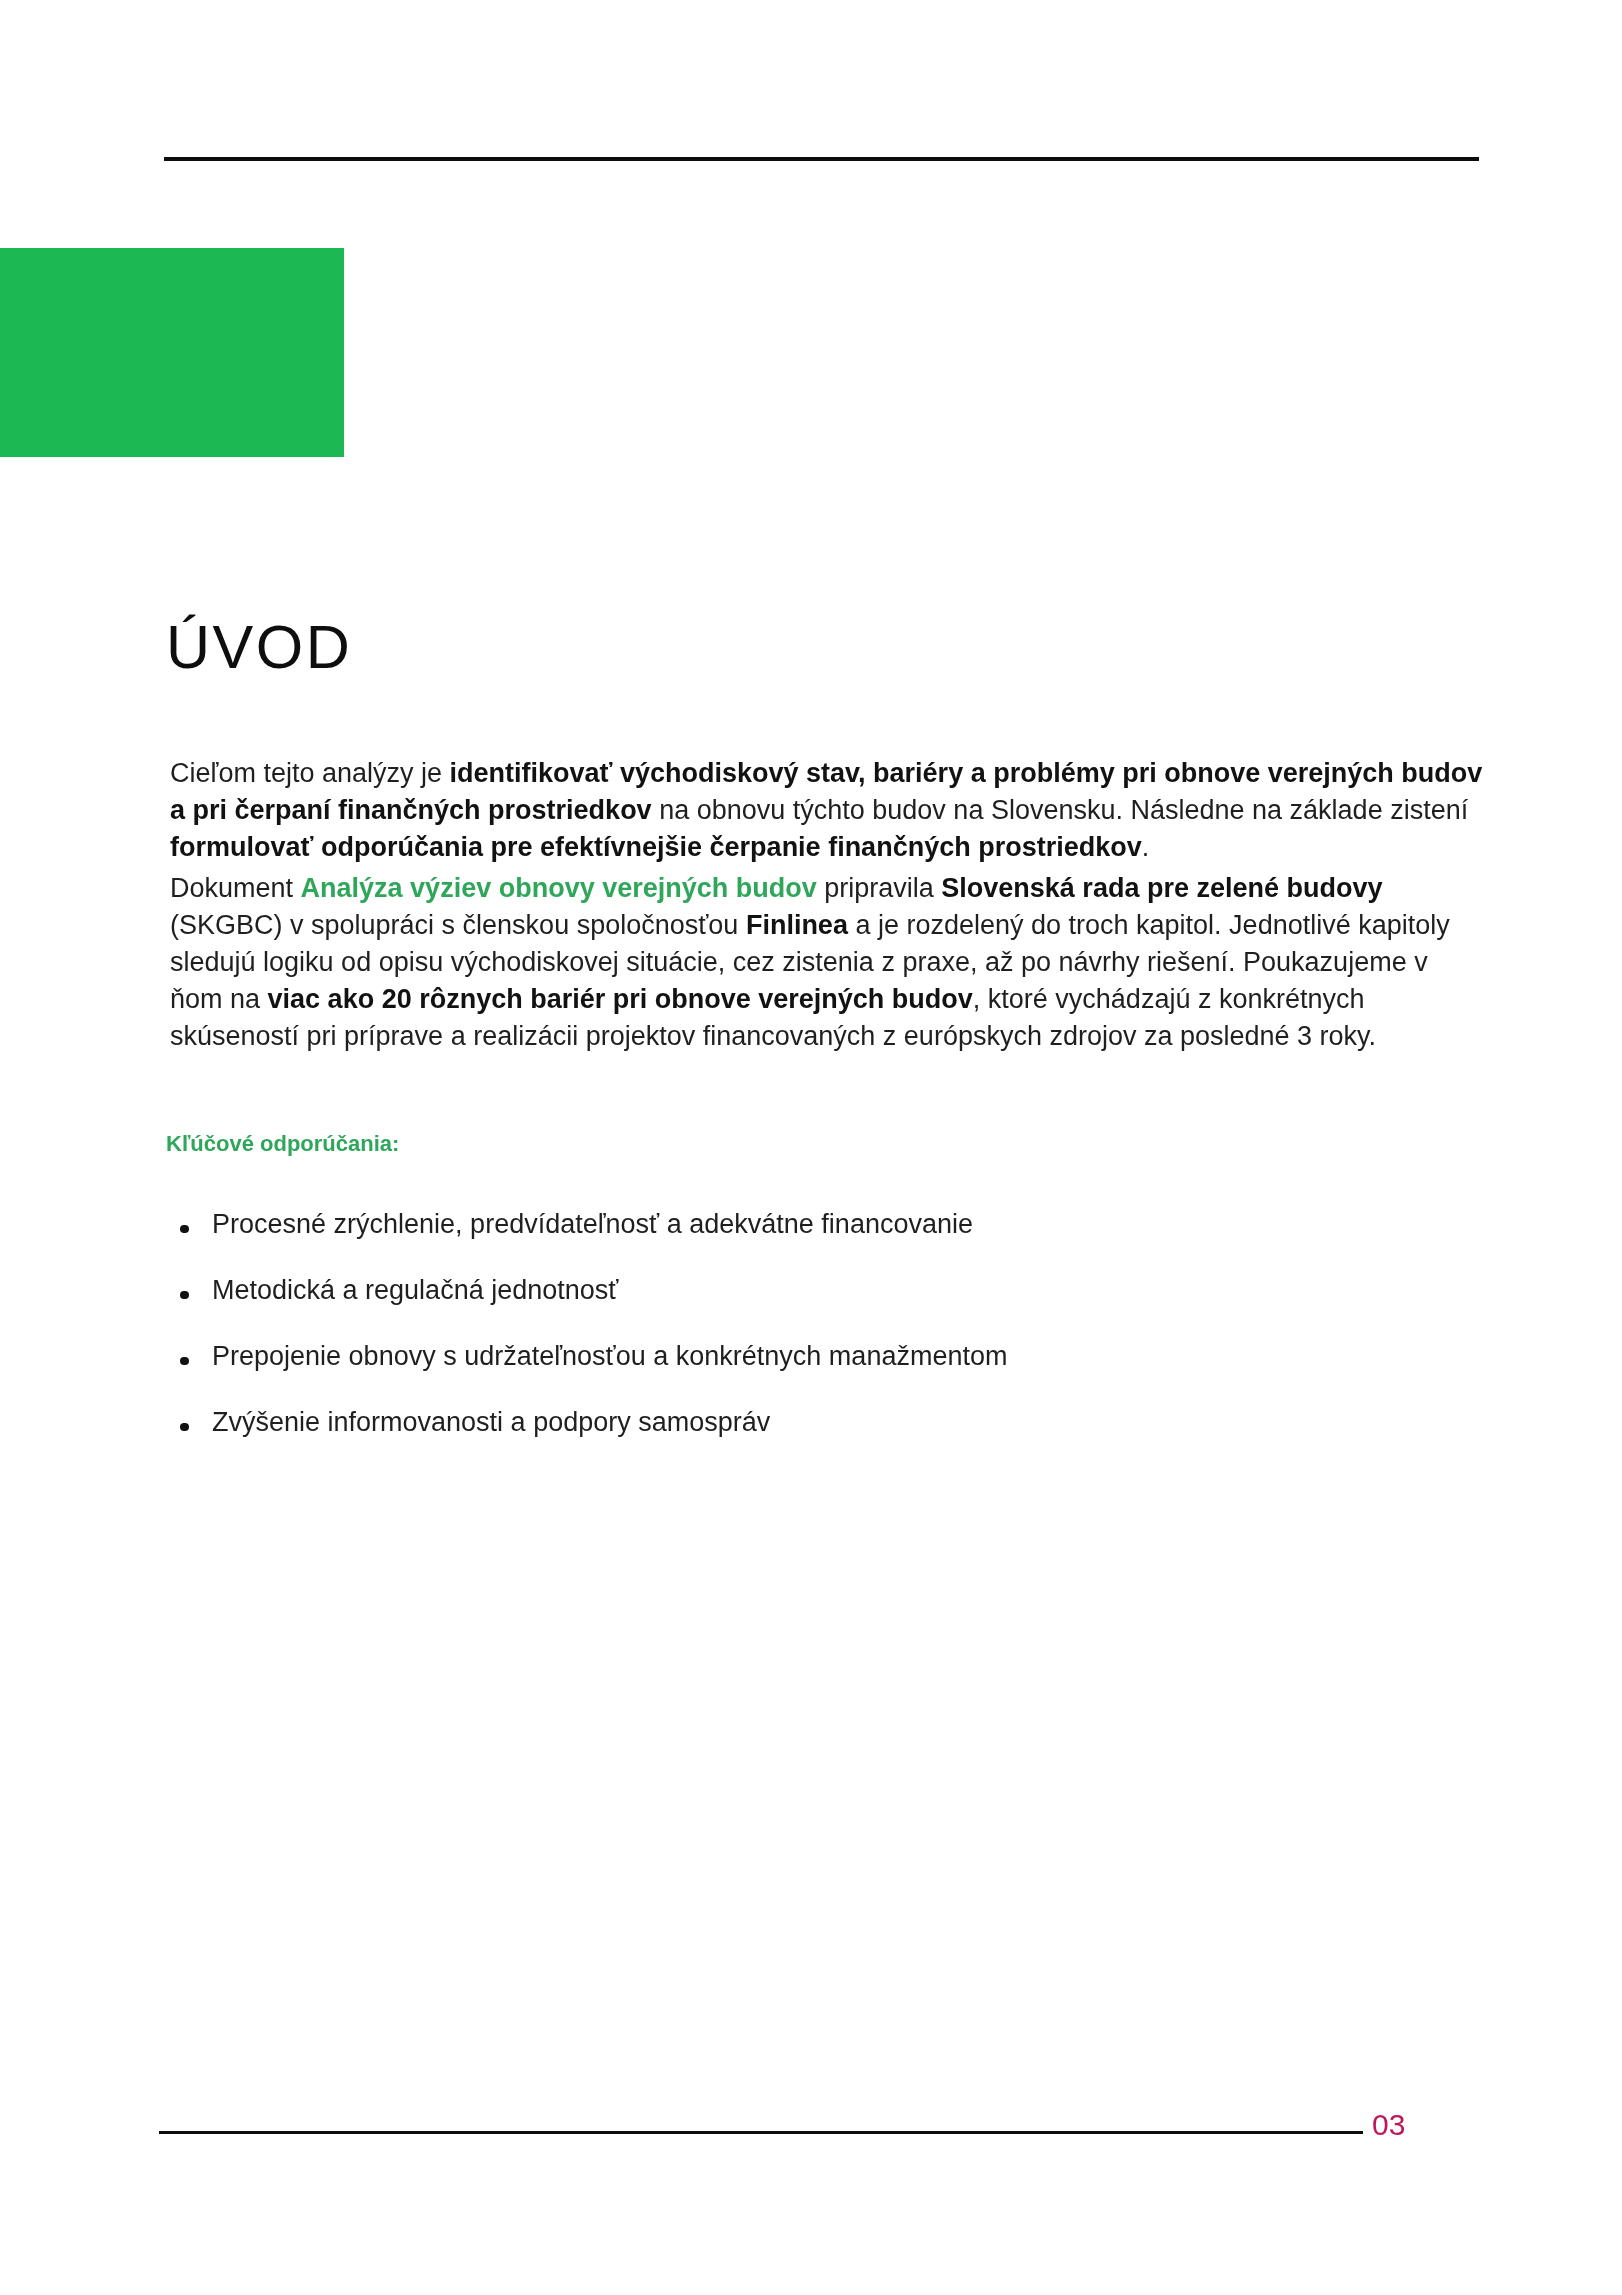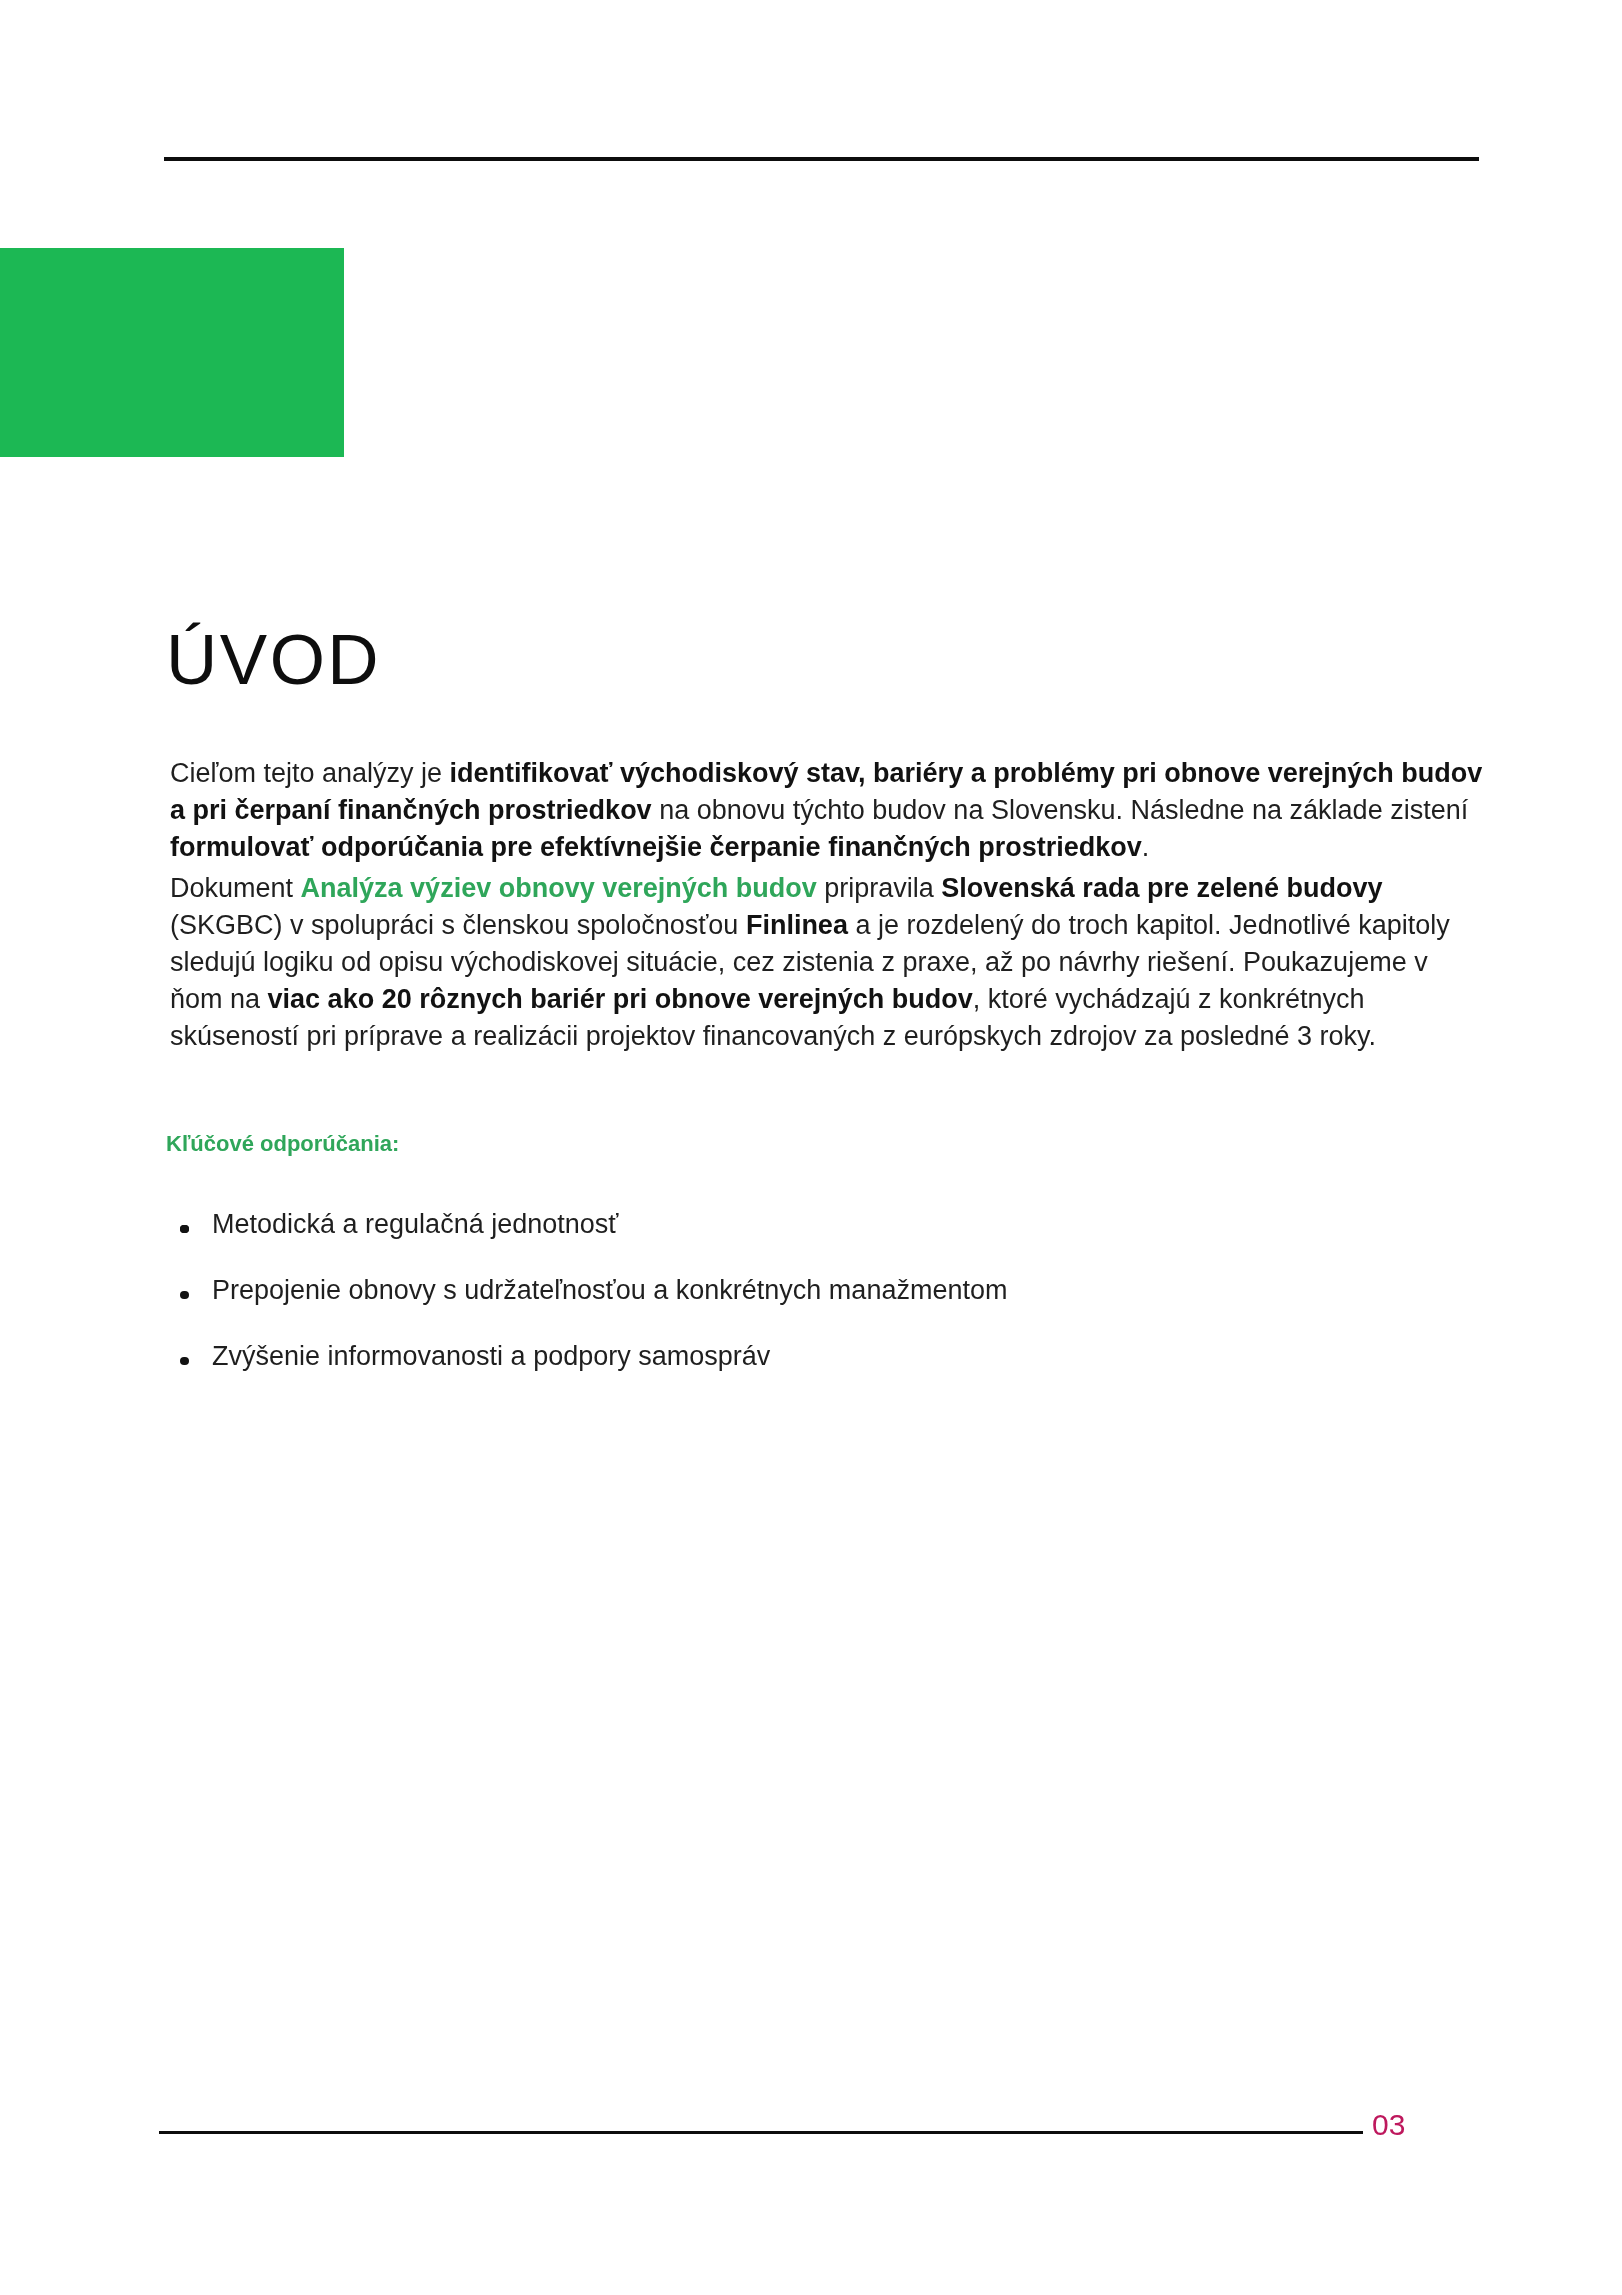--- a/index.html
+++ b/index.html
@@ -12,21 +12,21 @@
   body{
     width:1623px;height:2295px;background:#ffffff;position:relative;
     font-family:"Liberation Sans","DejaVu Sans",sans-serif;
     color:var(--body);
     -webkit-font-smoothing:antialiased;
   }
   .top-rule{position:absolute;left:164px;top:157px;width:1315px;height:4.2px;background:var(--rule);}
   .green-rect{position:absolute;left:0;top:248px;width:344px;height:209px;background:var(--green);}
   .title{
     position:absolute;left:166px;top:576px;
-    font-size:71px;line-height:1;letter-spacing:2.5px;
+    font-size:61px;line-height:1;letter-spacing:2.5px;
     font-weight:400;color:#0E0E0E;white-space:nowrap;
   }
   .content{
     position:absolute;left:166px;top:751px;width:1324px;
     font-size:27px;line-height:37px;
   }
   .content p{margin:4px;}
   .p1{margin-bottom:37px;}
   .p2{margin-bottom:34px;}
   .content strong{font-weight:700;color:#121212;}
@@ -57,20 +57,21 @@
   <p class="p1"><span>Cieľom tejto analýzy je </span><strong>identifikovať východiskový stav, bariéry a problémy pri obnove verejných budov a pri čerpaní finančných prostriedkov</strong><span> na obnovu týchto budov na Slovensku. Následne na základe zistení </span><strong>formulovať odporúčania pre efektívnejšie čerpanie finančných prostriedkov</strong><span>.</span></p>
 
   <p class="p2"><span>Dokument </span><span class="green-text">Analýza výziev obnovy verejných budov</span><span> pripravila </span><strong>Slovenská rada pre zelené budovy</strong><span> (SKGBC) v spolupráci s členskou spoločnosťou </span><strong>Finlinea</strong><span> a je rozdelený do troch kapitol. Jednotlivé kapitoly sledujú logiku od opisu východiskovej situácie, cez zistenia z praxe, až po návrhy riešení. Poukazujeme v ňom na </span><strong>viac ako 20 rôznych bariér pri obnove verejných budov</strong><span>, ktoré vychádzajú z konkrétnych skúseností pri príprave a realizácii projektov financovaných z európskych zdrojov za posledné 3 roky.</span></p>
 
 
   <h2 class="kr-heading">Kľúčové odporúčania:</h2>
 
   <ul class="kr-list">
     <li>
       <span class="dot"></span>
+      <span>Procesné zrýchlenie, predvídateľnosť a adekvátne financovanie</span>
     </li>
     <li>
       <span class="dot"></span>
       <span>Metodická a regulačná jednotnosť</span>
     </li>
     <li>
       <span class="dot"></span>
       <span>Prepojenie obnovy s udržateľnosťou a konkrétnych manažmentom</span>
     </li>
     <li>

